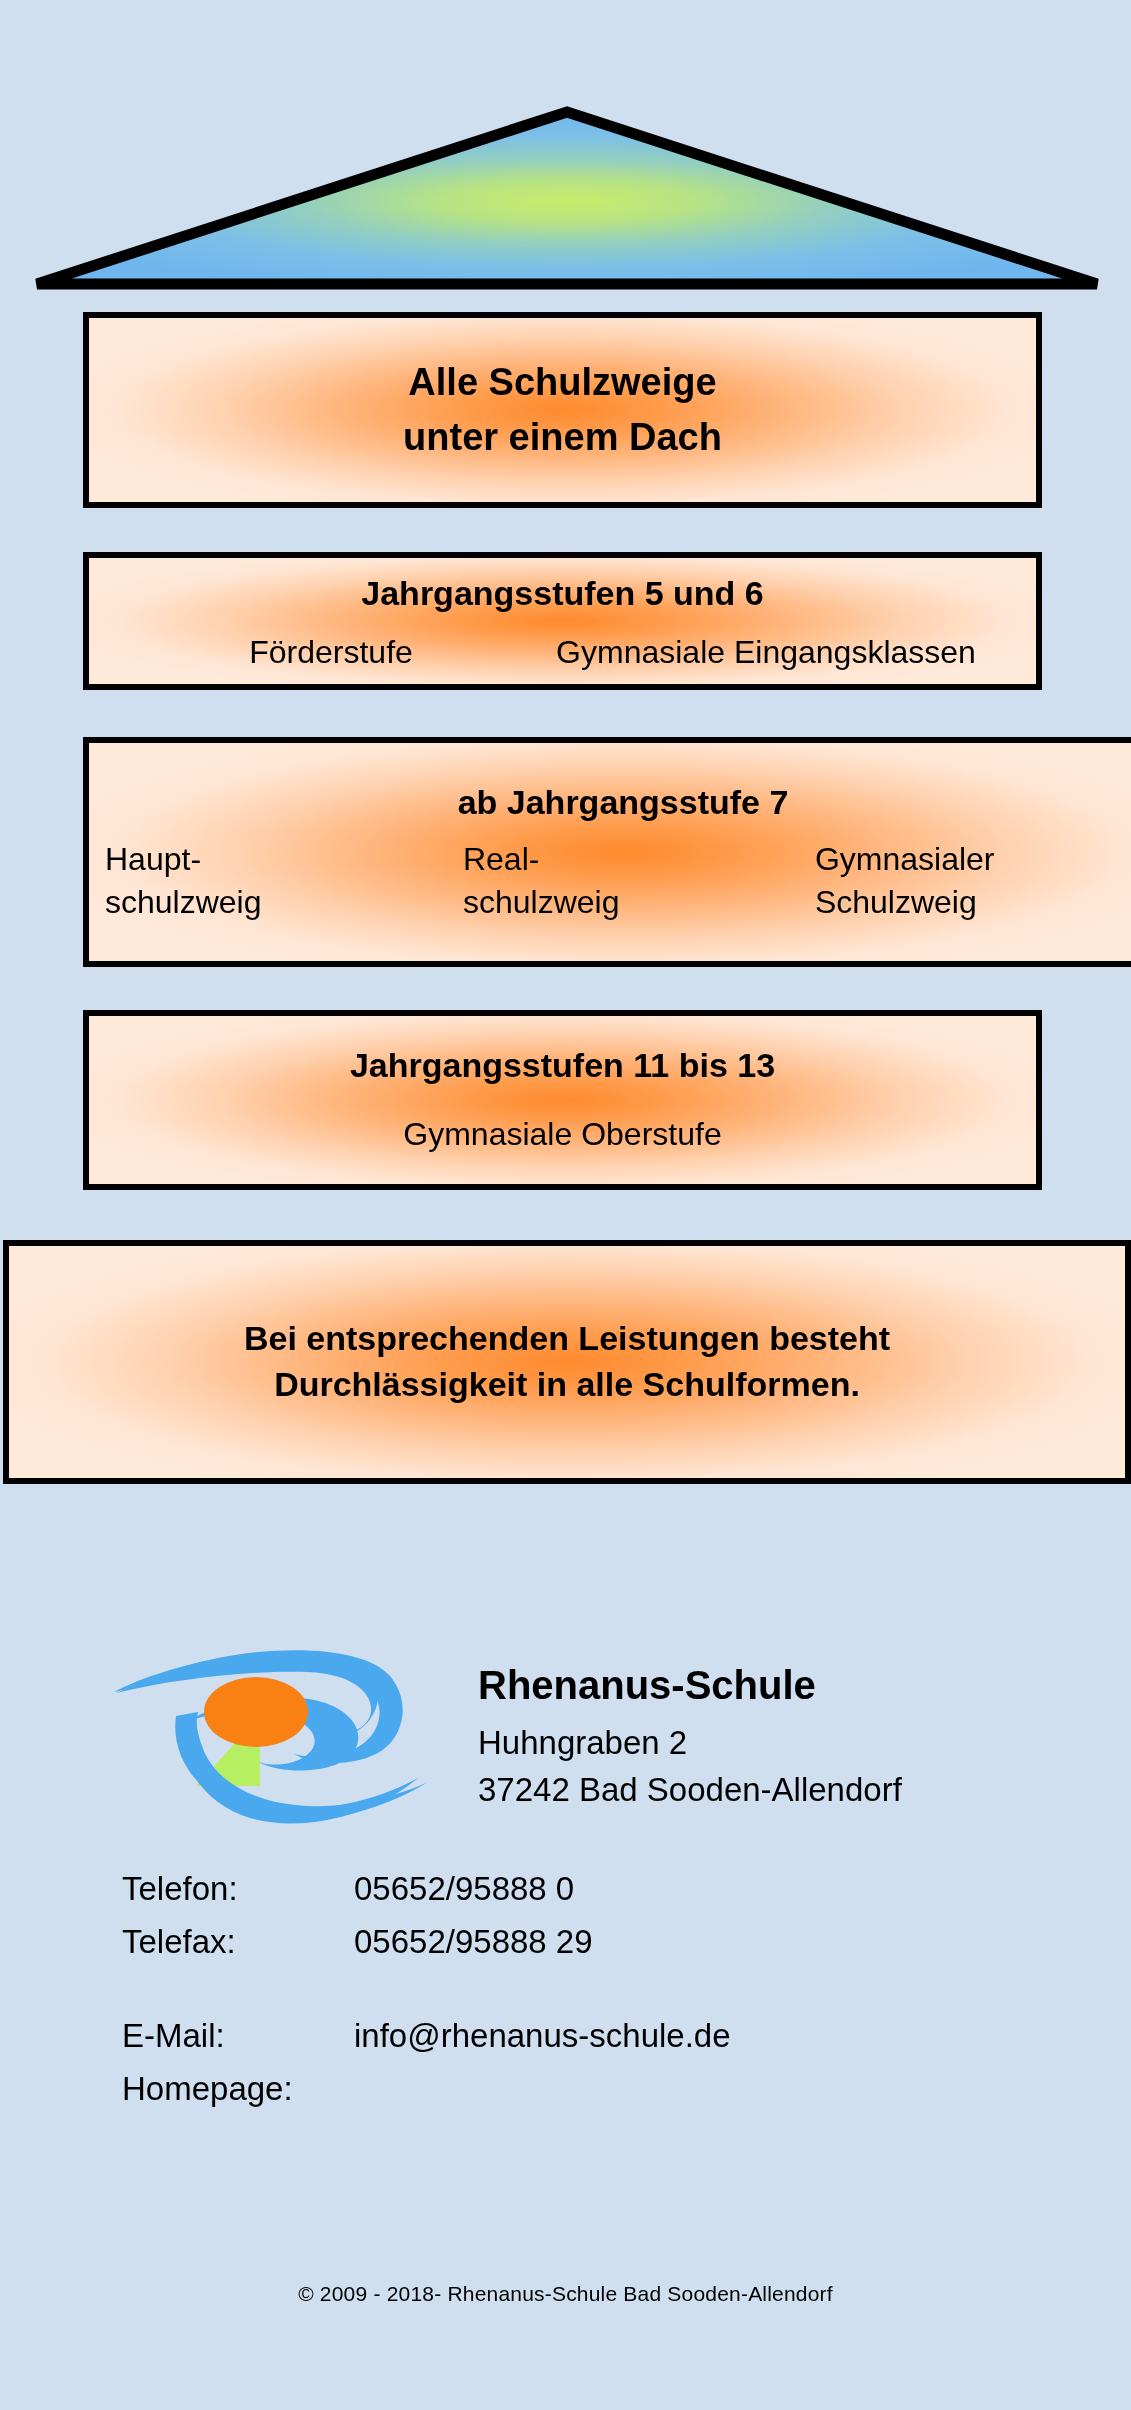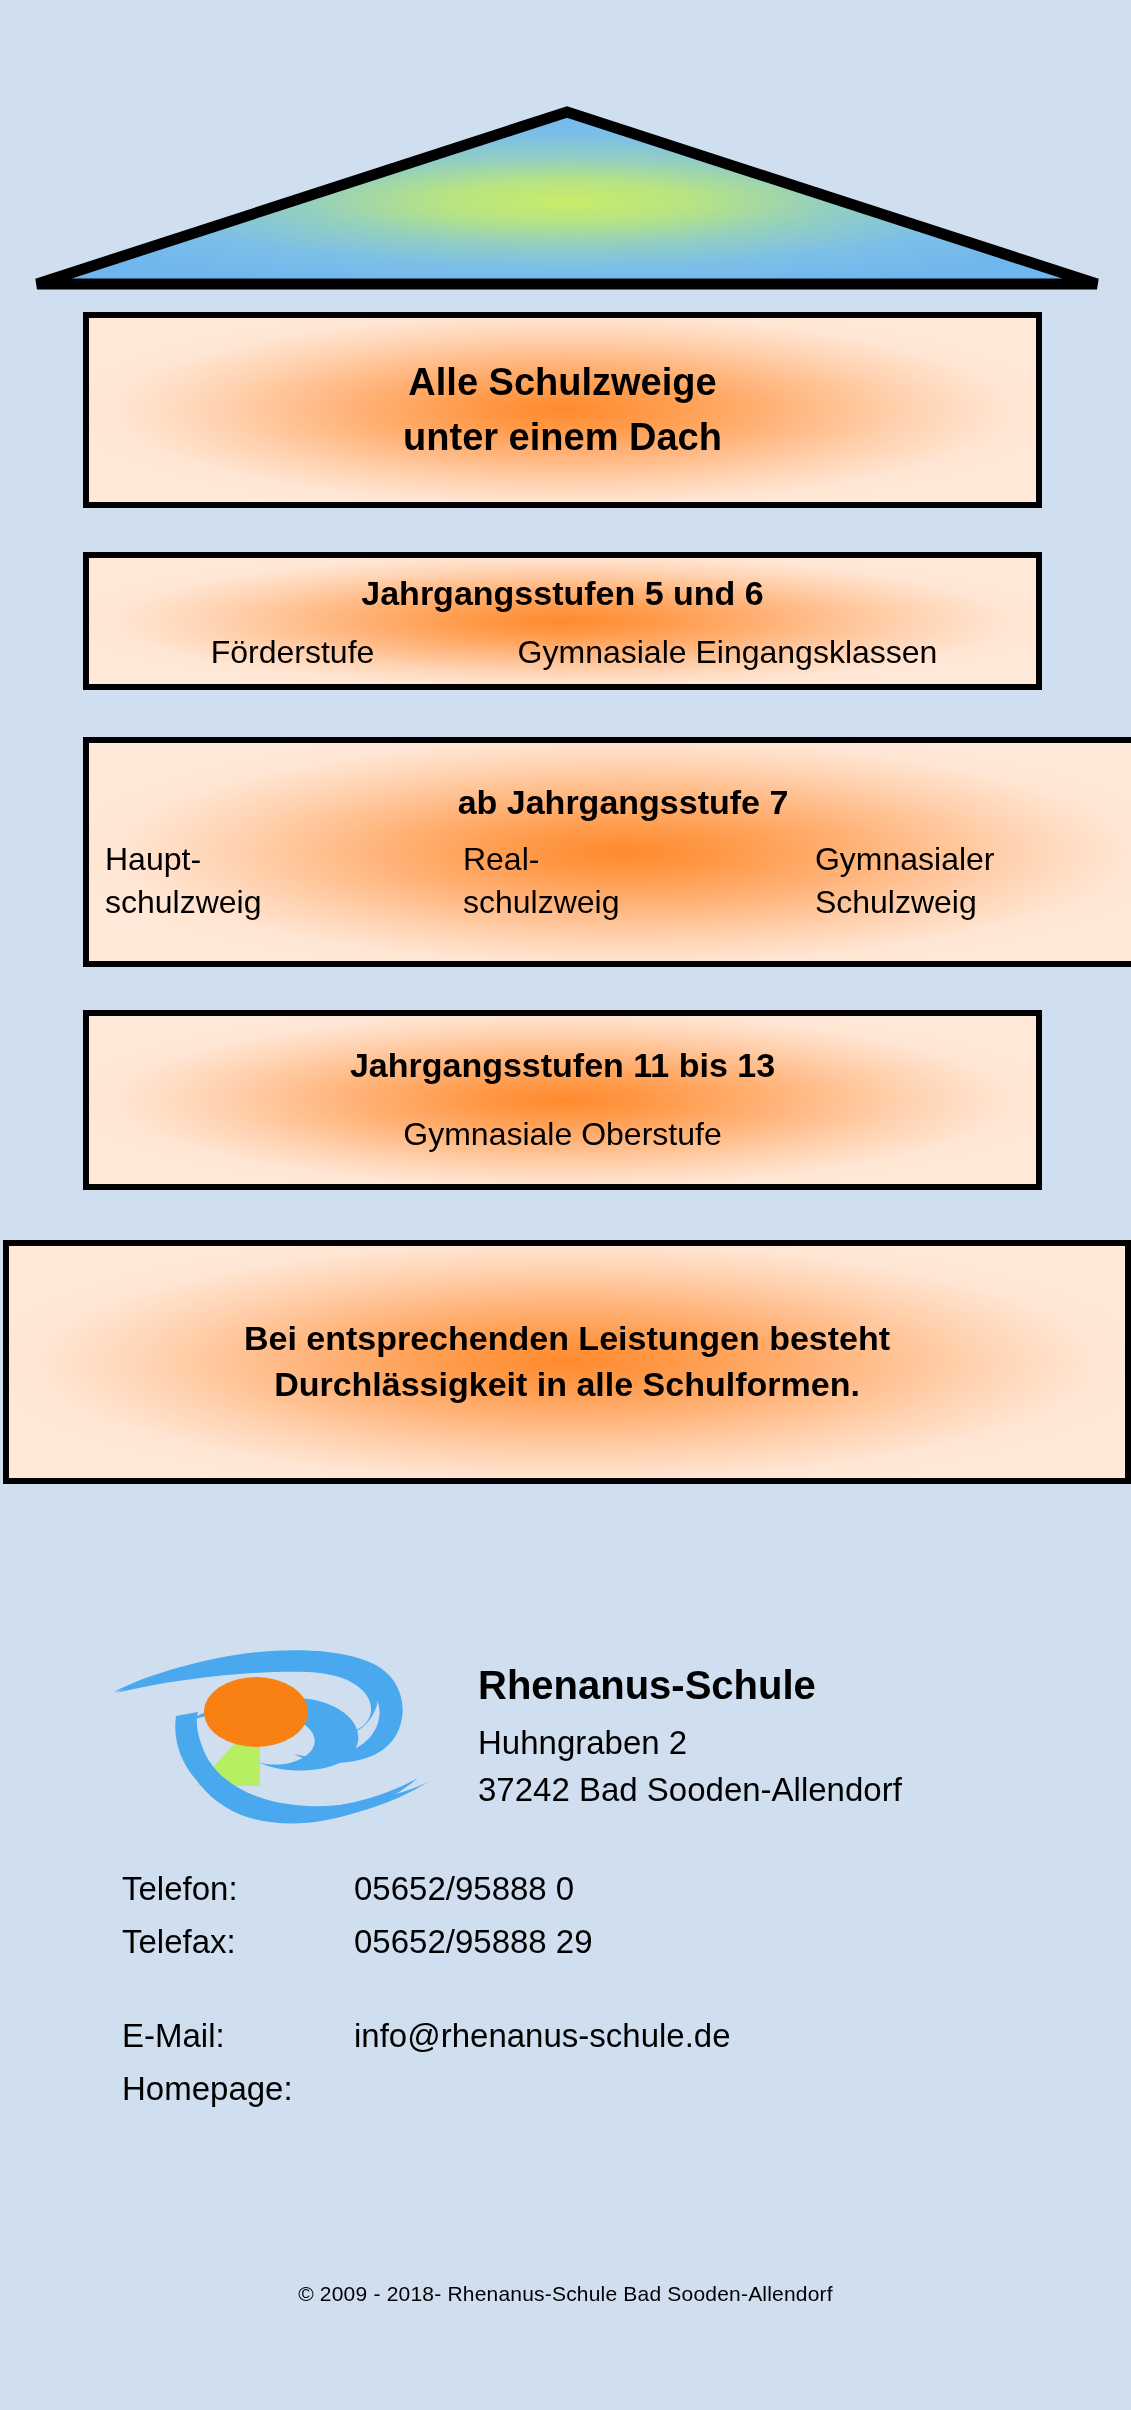--- a/index.html
+++ b/index.html
@@ -71,21 +71,21 @@
     line-height: 1.35;
     text-align: center;
   }
 
   .box-1 .line-bold { font-size: 38px; line-height: 1.45; }
 
   
   .row-2cols {
     display: flex;
     width: 100%;
-    justify-content: center;
+    justify-content: flex-end;
     align-items: baseline;
     font-size: 32px;
     margin-top: 6px;
   }
   .row-2cols .c1 { width: 330px; text-align: center; }
   .row-2cols .c2 { width: 540px; text-align: center; }
 
   
   .cols3 {
     display: flex;

